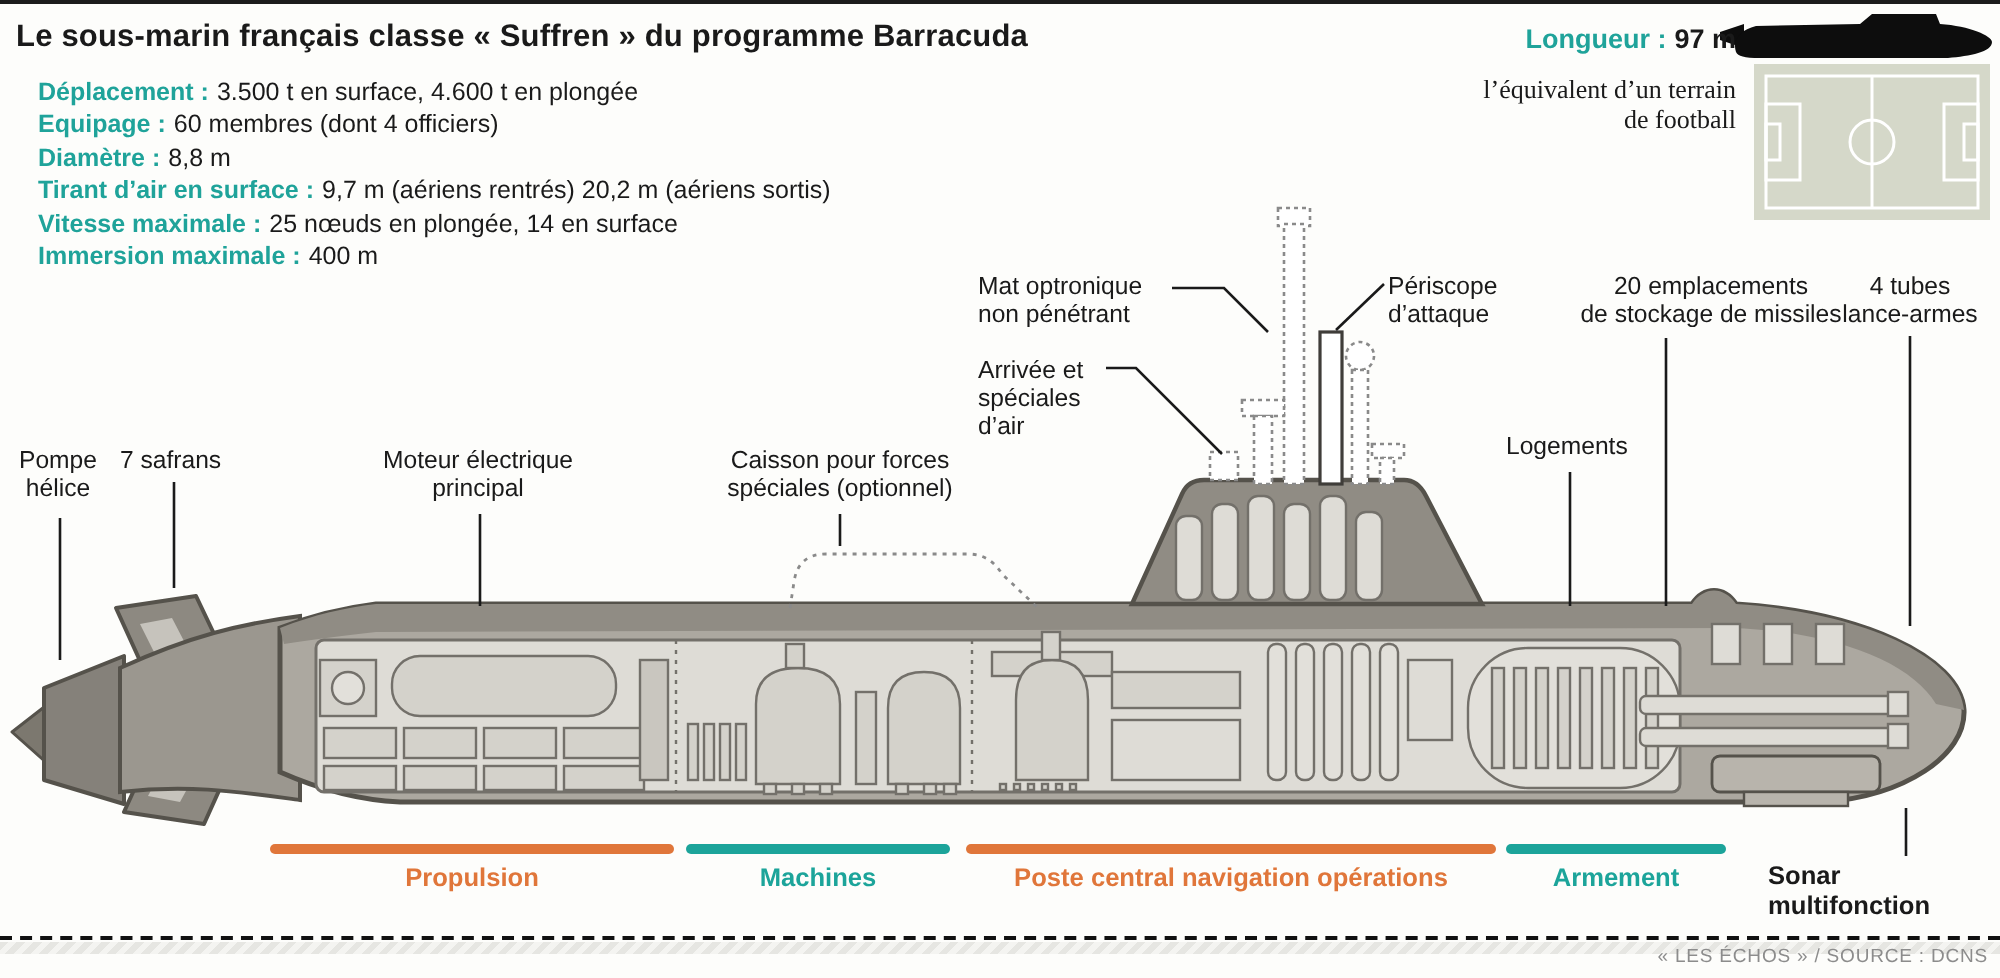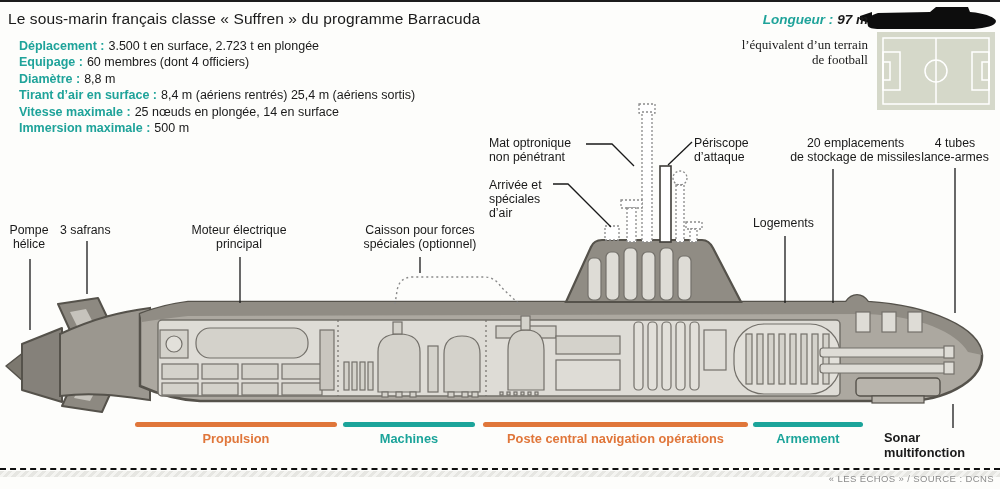--- a/index.html
+++ b/index.html
@@ -1,24 +1,24 @@
 <!DOCTYPE html>
 <html><head>
 <meta charset="utf-8">
 <style>
   html,body{margin:0;padding:0;background:#fff;}
   #canvas{position:relative;width:1000px;height:489px;background:#fdfdfb;overflow:hidden;
           font-family:"Liberation Sans",sans-serif;color:#1a1a1a;}
   .abs{position:absolute;}
   #top-rule{left:0;top:0;width:1000px;height:2px;background:#1c1c1c;}
-  #title{left:8px;top:10px;font-size:15.5px;font-weight:normal;letter-spacing:.1px;}
+  #title{left:8px;top:10px;font-size:15.5px;font-weight:bold;letter-spacing:.1px;}
   #specs{left:8px;top:38px;font-size:12.5px;line-height:16.4px;}
   .spec-label{color:#1FA39A;font-weight:bold;margin-right:4px;padding-left:11px;}
   #length-block{left:600px;top:12px;width:268px;text-align:right;}
-  #length-line{font-size:13.5px;font-weight:bold;font-style:italic;}
+  #length-line{font-size:13.5px;font-weight:bold;}
   #length-label{color:#1FA39A;margin-right:4px;}
   #length-comparison{font-size:13px;line-height:14.5px;white-space:pre-line;margin-top:11px;font-family:Liberation Serif, serif;}
   .callout{font-size:12.3px;line-height:14px;white-space:pre-line;}
   .ctr{text-align:center;}
   .bar{top:422px;height:5px;border-radius:3px;}
   .bar.orange{background:#E0763A;}
   .bar.teal{background:#1CA49A;}
   .bar-label{top:431px;font-size:12.8px;font-weight:bold;text-align:center;}
   .bar-label.orange{color:#E0763A;}
   .bar-label.teal{color:#1CA49A;}
@@ -196,26 +196,26 @@
         <rect x="883" y="62" width="7" height="18"></rect>
         <rect x="972" y="52" width="17" height="38"></rect>
         <rect x="982" y="62" width="7" height="18"></rect>
       </g>
     </g>
   </svg>
 
   <div id="title" class="abs">Le sous-marin français classe « Suffren » du programme Barracuda</div>
 
   <div id="specs" class="abs">
-    <div><span class="spec-label">Déplacement :</span><span>3.500 t en surface, 2.723 t en plongée</span></div>
+    <div><span class="spec-label">Déplacement :</span><span>3.500 t en surface, 4.600 t en plongée</span></div>
     <div><span class="spec-label">Equipage :</span><span>60 membres (dont 4 officiers)</span></div>
     <div><span class="spec-label">Diamètre :</span><span>8,8 m</span></div>
-    <div><span class="spec-label">Tirant d’air en surface :</span><span>8,4 m (aériens rentrés) 25,4 m (aériens sortis)</span></div>
+    <div><span class="spec-label">Tirant d’air en surface :</span><span>9,7 m (aériens rentrés) 20,2 m (aériens sortis)</span></div>
     <div><span class="spec-label">Vitesse maximale :</span><span>25 nœuds en plongée, 14 en surface</span></div>
-    <div><span class="spec-label">Immersion maximale :</span><span>500 m</span></div>
+    <div><span class="spec-label">Immersion maximale :</span><span>400 m</span></div>
   </div>
 
   <div id="length-block" class="abs">
     <div id="length-line">
       <span id="length-label">Longueur :</span><span>97 m</span>
     </div>
     <div id="length-comparison">l’équivalent d’un terrain
 de football</div>
   </div>
 
@@ -226,21 +226,21 @@
 d’air</div>
   <div class="abs callout" style="left:694px;top:136px">Périscope
 d’attaque</div>
   <div class="abs callout ctr" style="left:758px;top:136px;width:195px">20 emplacements
 de stockage de missiles</div>
   <div class="abs callout ctr" style="left:903px;top:136px;width:104px">4 tubes
 lance-armes</div>
   <div class="abs callout" style="left:753px;top:216px">Logements</div>
   <div class="abs callout ctr" style="left:4px;top:223px;width:50px">Pompe
 hélice</div>
-  <div class="abs callout" style="left:60px;top:223px">3 safrans</div>
+  <div class="abs callout" style="left:60px;top:223px">7 safrans</div>
   <div class="abs callout ctr" style="left:163px;top:223px;width:152px">Moteur électrique
 principal</div>
   <div id="sonar-label" class="abs">Sonar multifonction</div>
   <div class="abs callout ctr" style="left:338px;top:223px;width:164px">Caisson pour forces
 spéciales (optionnel)</div>
 
   <div class="abs bar orange" style="left:135px;width:202px"></div>
   <div class="abs bar teal" style="left:343px;width:132px"></div>
   <div class="abs bar orange" style="left:483px;width:265px"></div>
   <div class="abs bar teal" style="left:753px;width:110px"></div>

